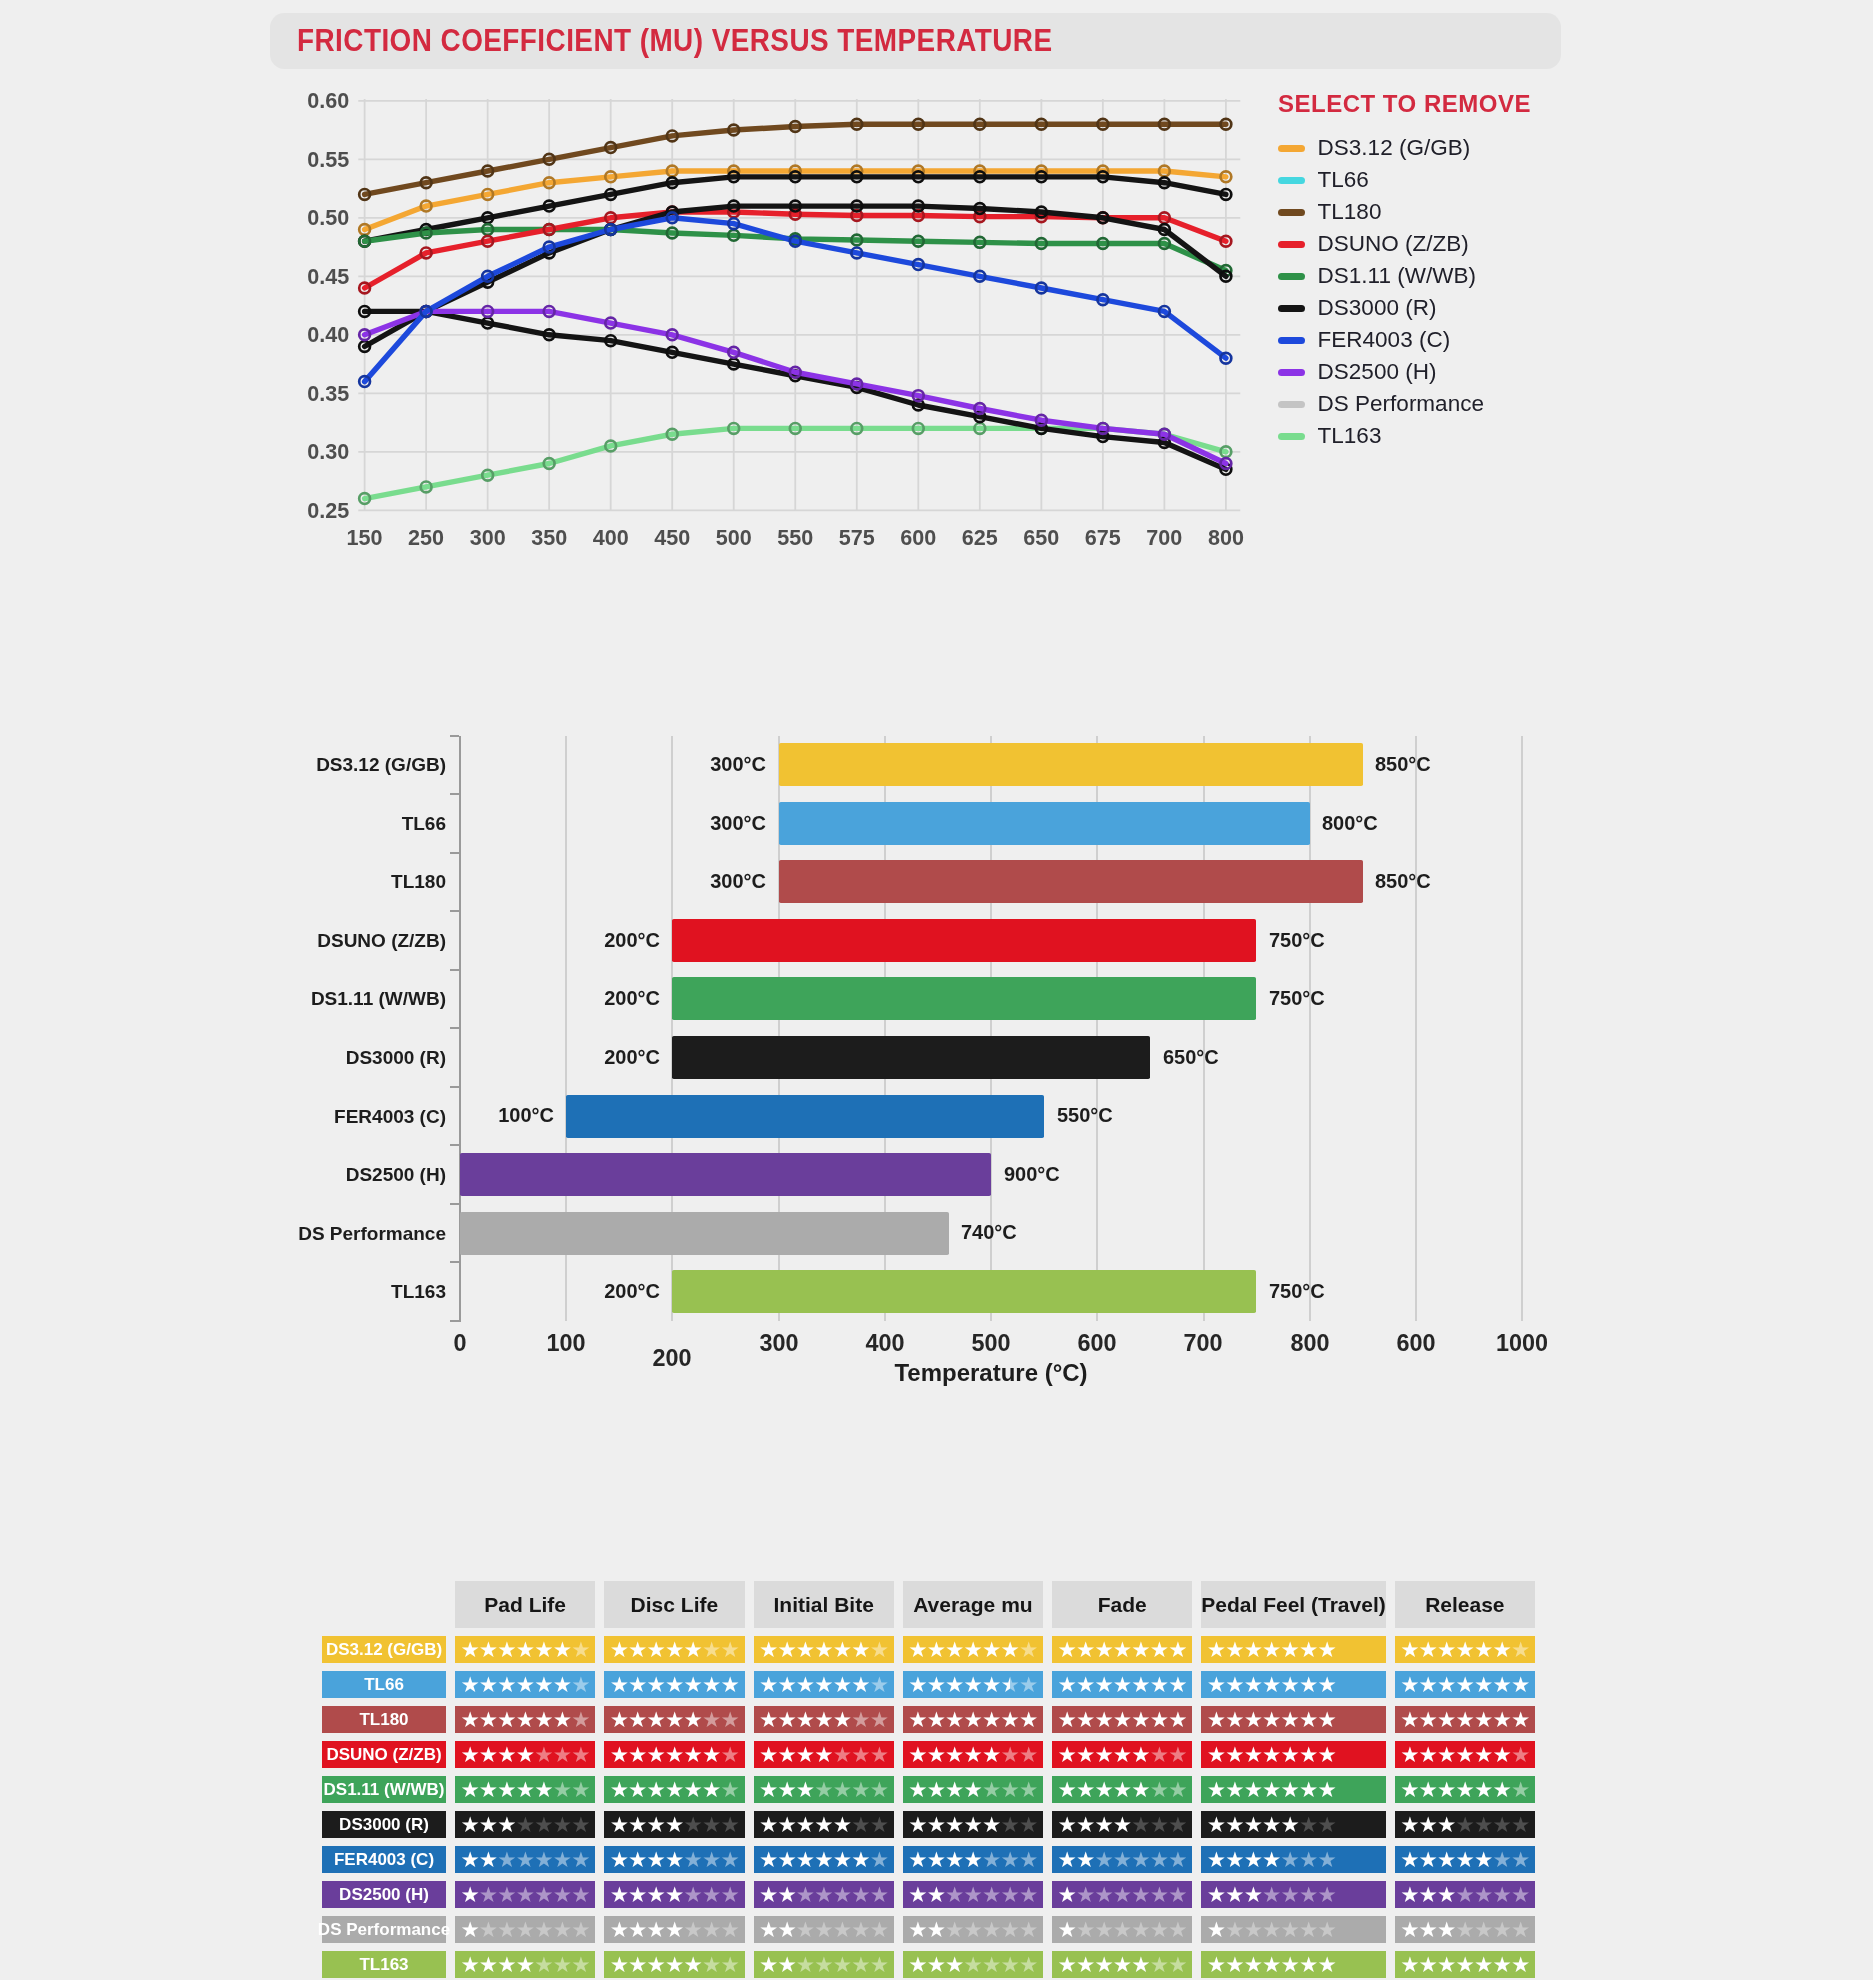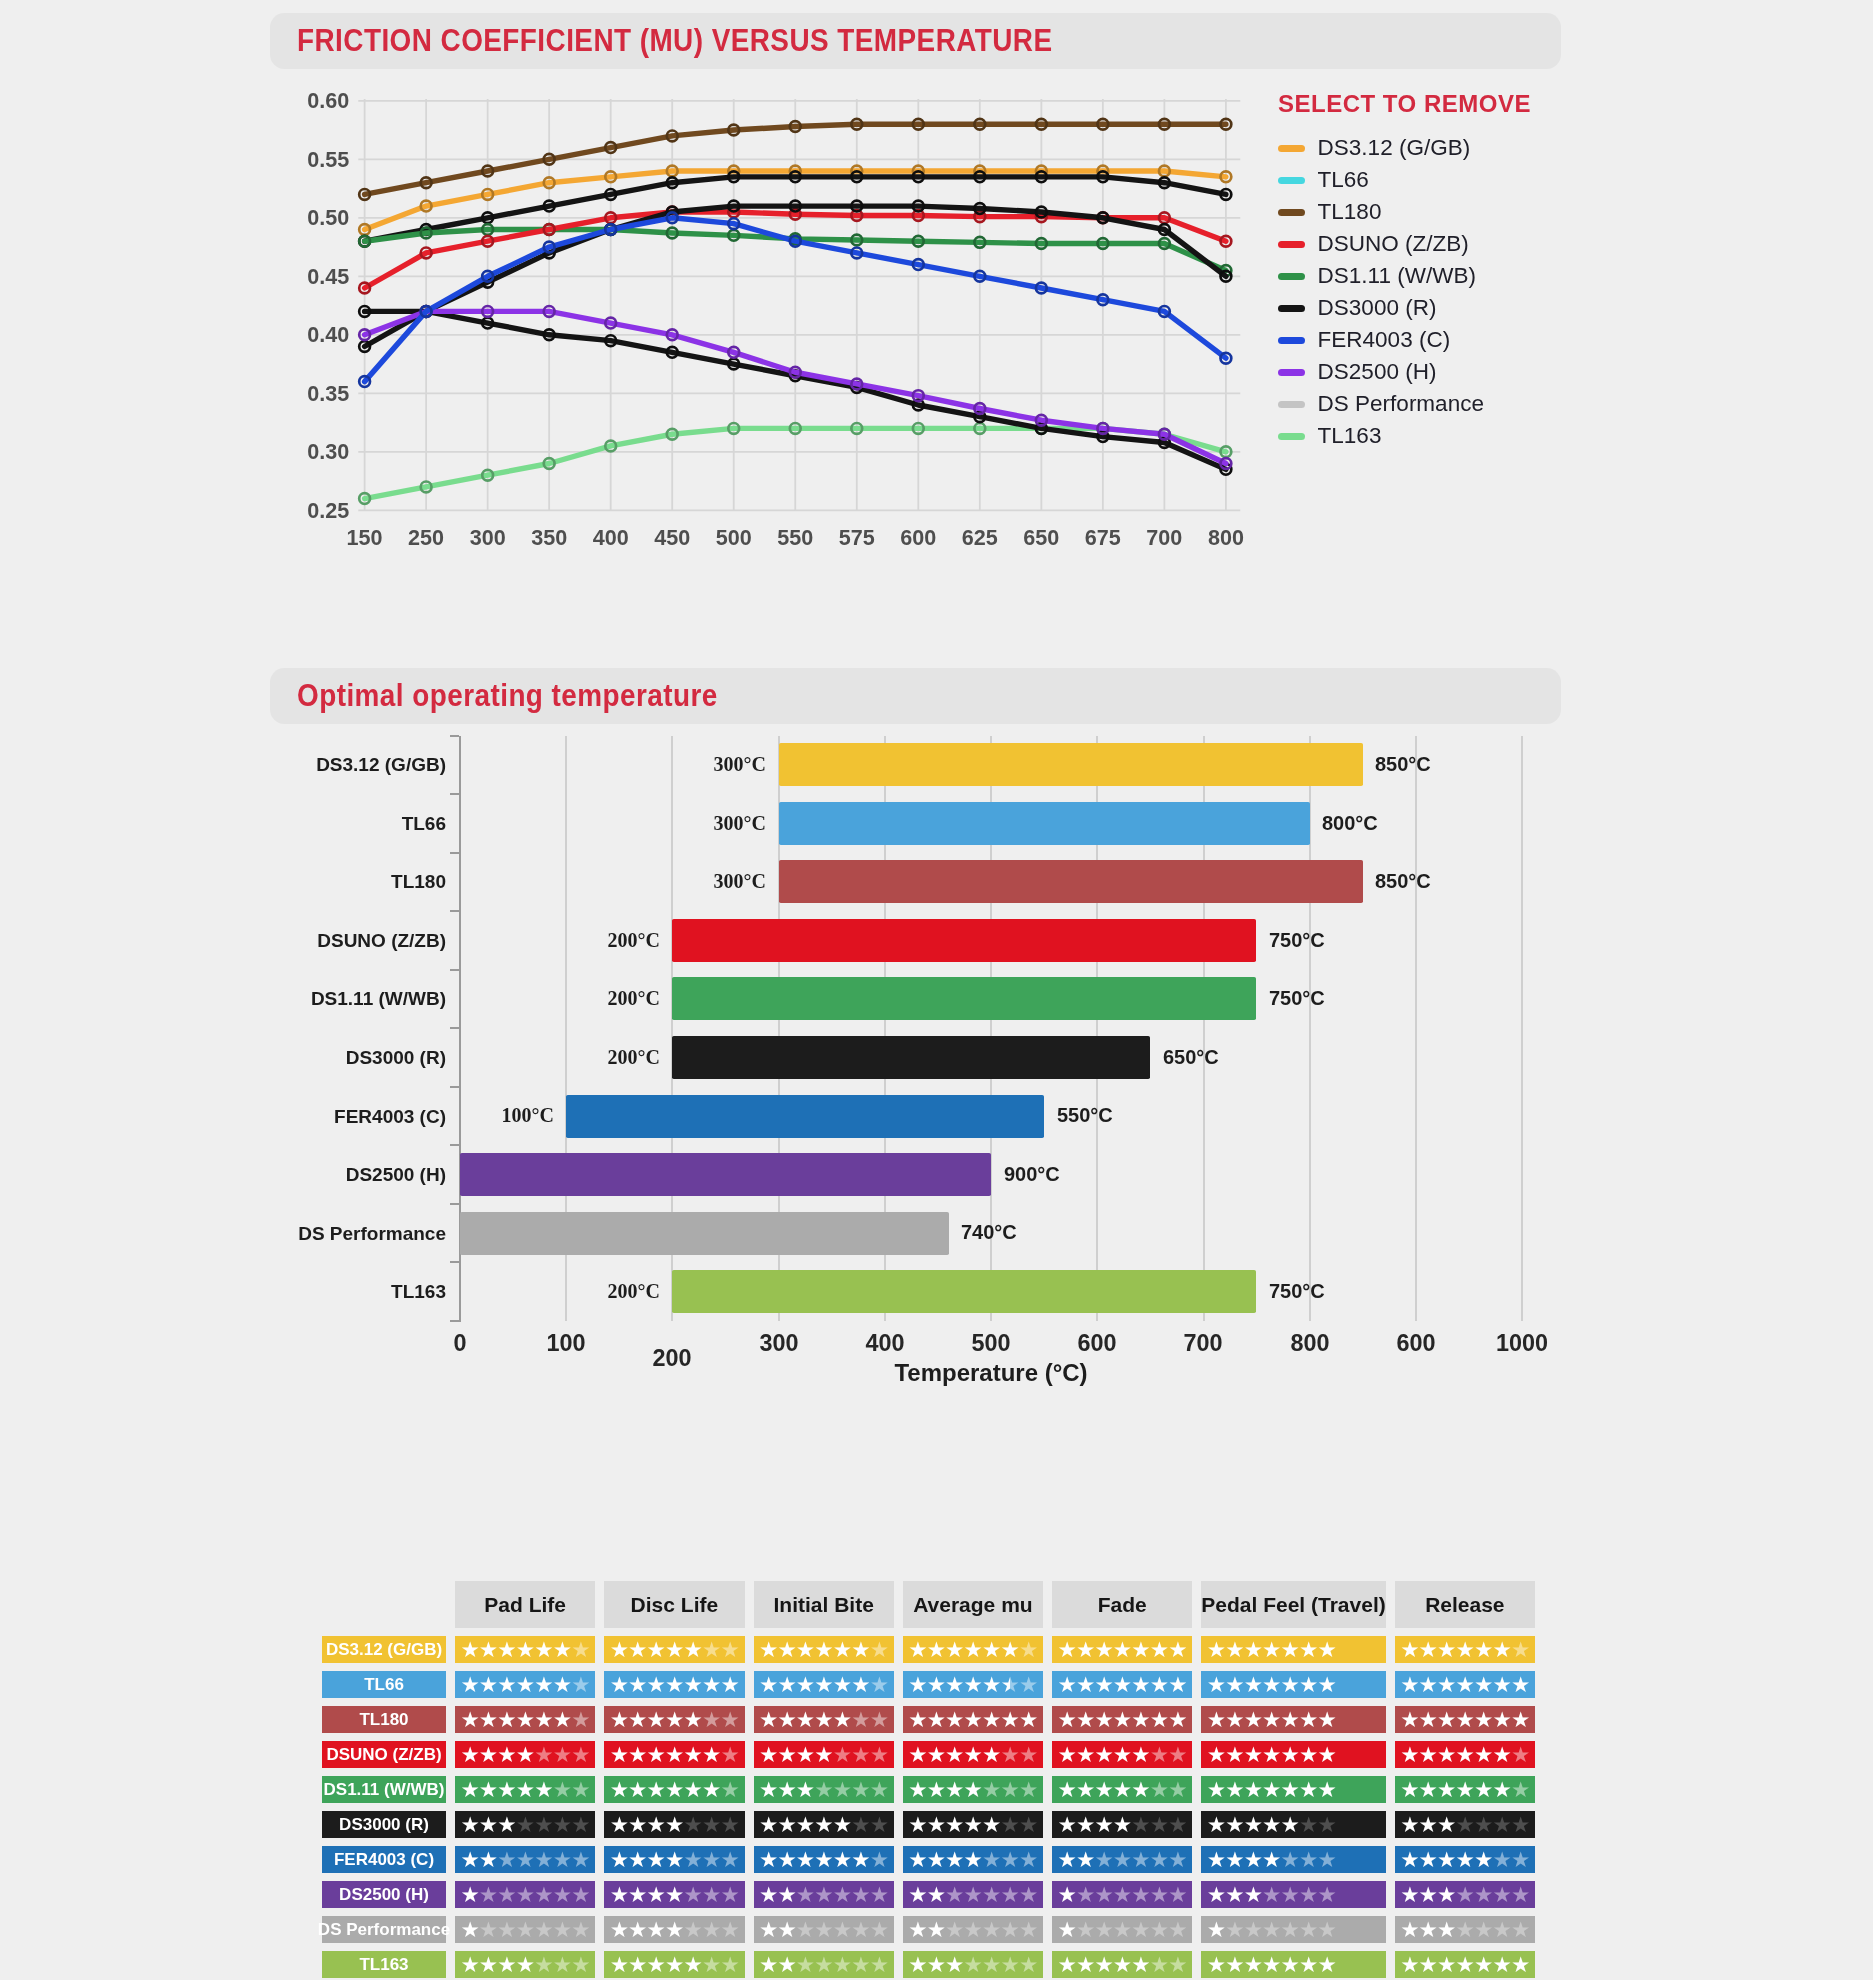--- a/index.html
+++ b/index.html
@@ -19,21 +19,21 @@
   .legend-dash{width:27px;height:6.3px;border-radius:3.6px;margin-right:12.6px;flex:none;}
   .legend-label{font-size:22.5px;font-weight:500;color:#20202A;white-space:nowrap;}
   
   .vgrid{position:absolute;top:736px;height:585px;width:1.8px;background:#CFCFCF;}
   .spine{position:absolute;left:459px;top:736px;height:586px;width:1.8px;background:#9A9A9A;}
   .stub{position:absolute;left:450px;width:9px;height:1.8px;background:#9A9A9A;}
   .btick{position:absolute;top:1330px;width:108px;text-align:center;font-weight:bold;font-size:23.4px;color:#262626;}
   .brow-label{position:absolute;left:216px;width:230px;text-align:right;font-weight:bold;font-size:19px;color:#1D1D1D;height:25px;line-height:25px;white-space:nowrap;}
   .bbar{position:absolute;height:43px;border-radius:1.8px;}
   .bval{position:absolute;font-weight:bold;font-size:20px;color:#1D1D1D;height:23.4px;line-height:23.4px;width:126px;white-space:nowrap;}
-  .bval.start{text-align:right;font-family:Liberation Serif, serif;}
+  .bval.start{text-align:right;}
   .bval.end{text-align:left;}
   .axis-title{position:absolute;left:721px;top:1359px;width:540px;text-align:center;font-weight:bold;font-size:24px;color:#1D1D1D;}
   
   .note-line{position:absolute;left:810px;top:1543px;width:725px;text-align:right;font-size:21px;font-weight:bold;color:#111;}
   .note-star{font-size:18px;letter-spacing:0.9px;}
   .note-gap{display:inline-block;width:27px;}
   .note-sp{display:inline-block;width:9px;}
   .ratings-grid{position:absolute;left:322px;top:1581px;width:1213px;display:grid;
                 grid-template-columns:124px repeat(7,1fr);grid-template-rows:47px repeat(10,27px);
                 column-gap:9px;row-gap:8px;}
@@ -300,23 +300,20 @@
           <div class="legend-dash" style="background: rgb(196, 196, 196);"></div>
           <div class="legend-label">DS Performance</div>
         </div>
         <div class="legend-item">
           <div class="legend-dash" style="background: rgb(121, 220, 142);"></div>
           <div class="legend-label">TL163</div>
         </div>
       </div>
   </div>
 
-  <div class="banner b2">
-    <span class="banner-title">Optimal operating temperature</span>
-  </div>
   <div class="chart-region">
       <div class="vgrid" style="left: 459px;"></div>
       <div class="btick" style="left: 406px;">0</div>
       <div class="vgrid" style="left: 565px;"></div>
       <div class="btick" style="left: 512px;">100</div>
       <div class="vgrid" style="left: 671px;"></div>
       <div class="btick" style="left: 618px; margin-top: 15px;">200</div>
       <div class="vgrid" style="left: 778px;"></div>
       <div class="btick" style="left: 725px;">300</div>
       <div class="vgrid" style="left: 884px;"></div>

